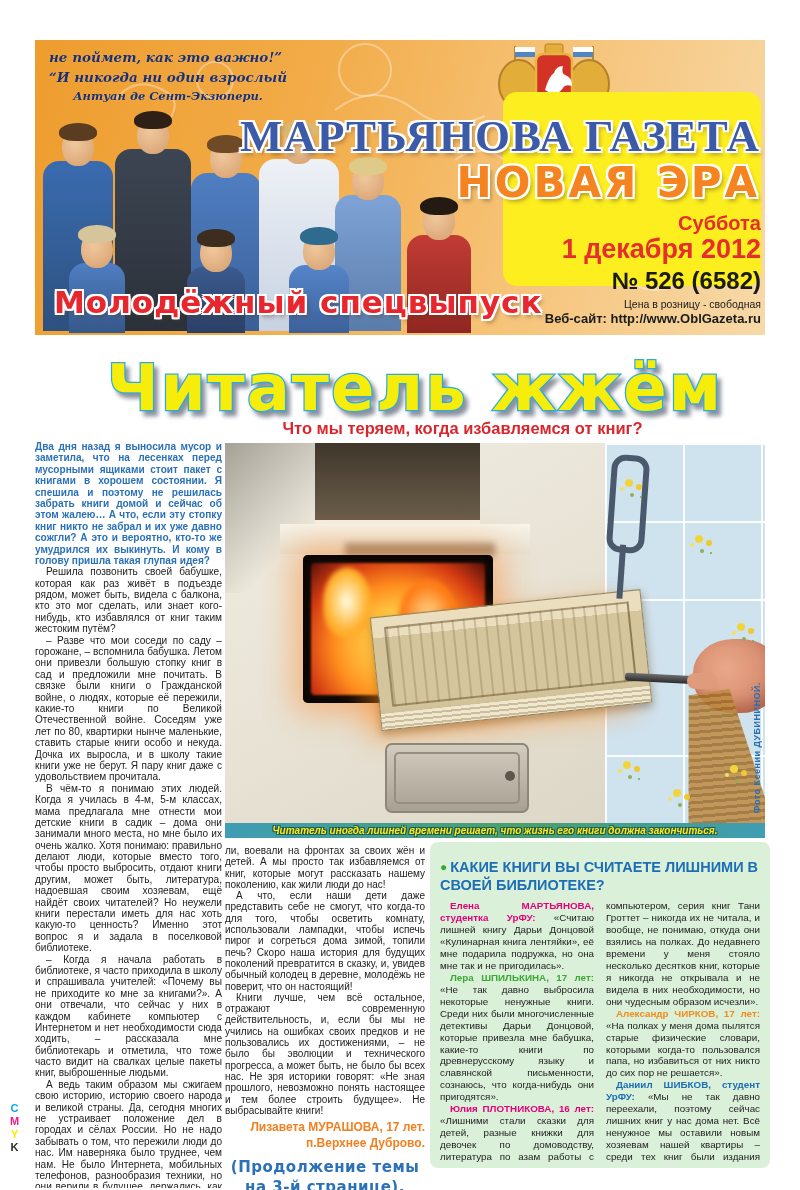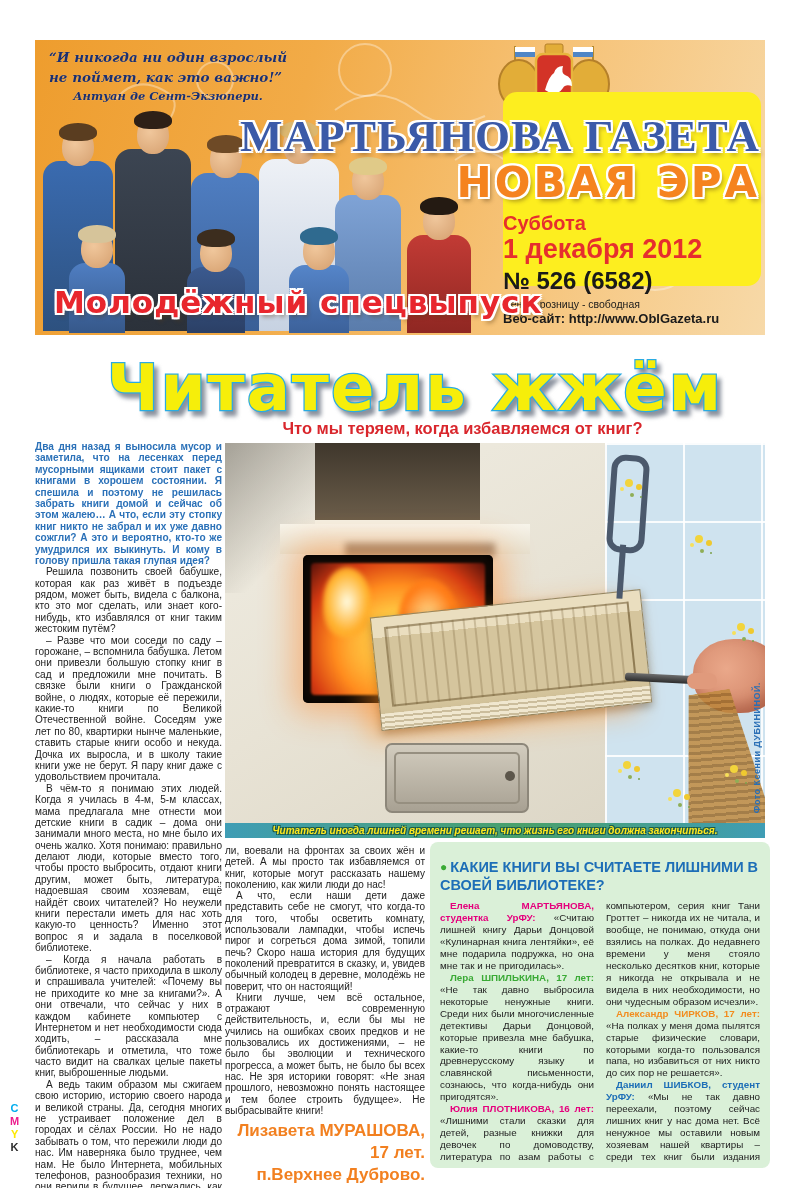--- a/index.html
+++ b/index.html
@@ -33,21 +33,21 @@
   .f8{left:254px;top:192px;width:60px;--hair:#2f6a8f;--shirt:linear-gradient(#5585c9,#3c619a);--bh:68px;}
   .f9{left:372px;top:162px;width:64px;--hair:#241a12;--shirt:linear-gradient(#c23b35,#8f2722);--bh:98px;}
 
   .quote{position:absolute;left:14px;top:8px;color:#1c2f6e;font-family:"DejaVu Serif",serif;
     font-style:italic;font-weight:bold;font-size:13.5px;line-height:1.45;text-shadow:0 0 1px rgba(255,255,255,.4);}
   .quote .attr{font-size:11.5px;text-align:center;margin-top:1px;}
 
   .crest{position:absolute;left:446px;top:2px;width:146px;height:70px;}
 
   .datebox{position:absolute;left:468px;top:52px;width:258px;height:194px;background:#fdee1f;
-    border-radius:14px;text-align:left;}
+    border-radius:14px;text-align:right;}
   .datebox .day{margin-top:120px;color:#e62e2e;font-weight:bold;font-size:20px;line-height:1.1;}
   .datebox .date{color:#e62e2e;font-weight:bold;font-size:27px;line-height:1.15;}
   .datebox .issue{color:#1a1a1a;font-weight:bold;font-size:24px;line-height:1.2;margin-top:2px;}
   .datebox .price{color:#1a1a1a;font-size:10.5px;line-height:1.3;margin-top:2px;}
   .datebox .site{color:#1a1a1a;font-weight:bold;font-size:13px;line-height:1.3;}
 
   .outline-white{text-shadow:-2px -2px 0 #fff,2px -2px 0 #fff,-2px 2px 0 #fff,2px 2px 0 #fff,
     0 -2px 0 #fff,0 2px 0 #fff,-2px 0 0 #fff,2px 0 0 #fff,3px 4px 4px rgba(90,60,20,.45);}
   .title{position:absolute;right:5px;top:70px;font-family:"Liberation Serif",serif;font-weight:bold;
     font-size:45px;letter-spacing:1px;color:#3b5aa8;white-space:nowrap;}
@@ -66,21 +66,21 @@
 
   
   .col-left{position:absolute;left:35px;top:441px;width:187px;height:747px;overflow:hidden;
     text-align:justify;font-size:10.1px;line-height:1.13;}
   .lead{margin:0;color:#2b71b8;font-weight:bold;}
   .body-p{margin:0;}
   #left-paras p{text-indent:11px;}
   .col-mid{position:absolute;left:225px;top:845px;width:200px;height:345px;overflow:hidden;
     text-align:justify;font-size:10px;line-height:1.13;}
   #mid-paras p + p{text-indent:11px;}
-  .sig{margin-top:4px;text-align:right;color:#f28020;font-weight:bold;font-size:17px;line-height:1.3;}
+  .sig{margin-top:4px;text-align:right;color:#f28020;font-weight:bold;font-size:12px;line-height:1.3;}
   .cont{margin-top:7px;text-align:center;color:#2b71b8;font-weight:bold;font-size:15px;line-height:1.3;
     letter-spacing:.5px;font-family:"DejaVu Sans",sans-serif;}
 
   
   .photo{position:absolute;left:225px;top:443px;width:540px;height:395px;margin:0;}
   .photo-img{position:relative;width:540px;height:380px;overflow:hidden;
     background:linear-gradient(150deg,#f0ede3 0%,#e8e3d5 45%,#d9d3c2 100%);}
   .corner-shadow{position:absolute;left:0;top:0;width:95px;height:150px;
     background:linear-gradient(135deg,rgba(90,85,75,.5),rgba(90,85,75,0) 70%);}
   .tile-wall{position:absolute;right:0;top:0;width:160px;height:380px;background:#cfe3ef;
@@ -200,22 +200,22 @@
           <div class="hd"></div>
           <div class="bd"></div>
         </div>
       <div class="fig f9" data-interactable="false">
           <div class="hd"></div>
           <div class="bd"></div>
         </div>
     </div>
 
     <div class="quote" data-interactable="false">
+      <div data-interactable="false">не поймет, как это важно!”</div>
       <div data-interactable="false">“И никогда ни один взрослый</div>
-      <div data-interactable="false">не поймет, как это важно!”</div>
       <div class="attr" data-interactable="false">Антуан де Сент-Экзюпери.</div>
     </div>
 
     <svg class="crest" data-interactable="false" viewBox="0 0 146 70">
       <line x1="34" y1="4" x2="34" y2="26" stroke="#b58a2f" stroke-width="2"></line>
       <line x1="112" y1="4" x2="112" y2="26" stroke="#b58a2f" stroke-width="2"></line>
       <rect x="34" y="5" width="20" height="5" fill="#ffffff"></rect>
         <rect x="34" y="10" width="20" height="5" fill="#4f86c6"></rect>
       <rect x="92" y="5" width="20" height="5" fill="#ffffff"></rect>
         <rect x="92" y="10" width="20" height="5" fill="#4f86c6"></rect>

